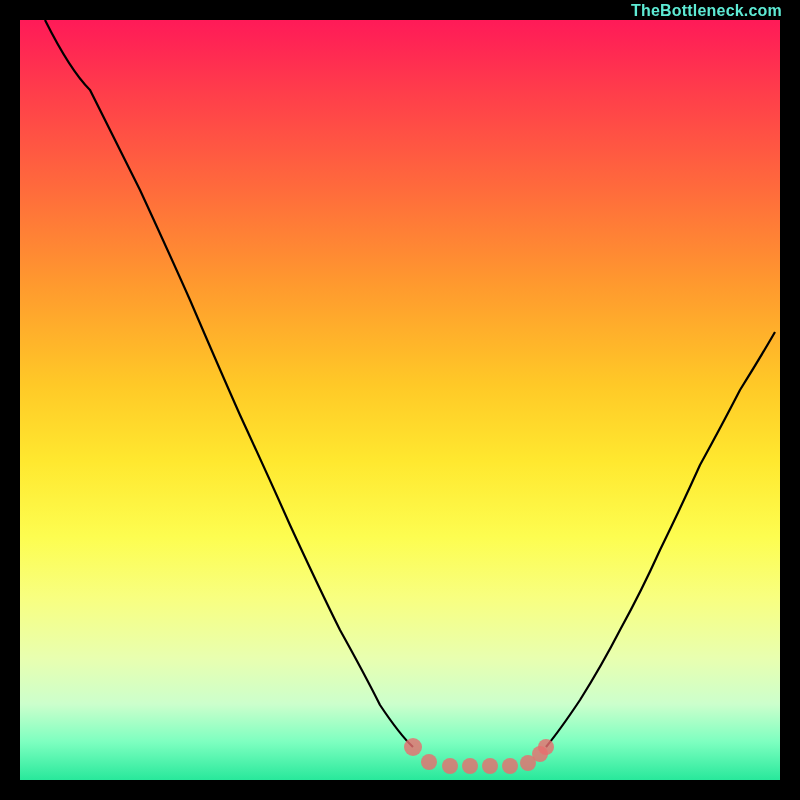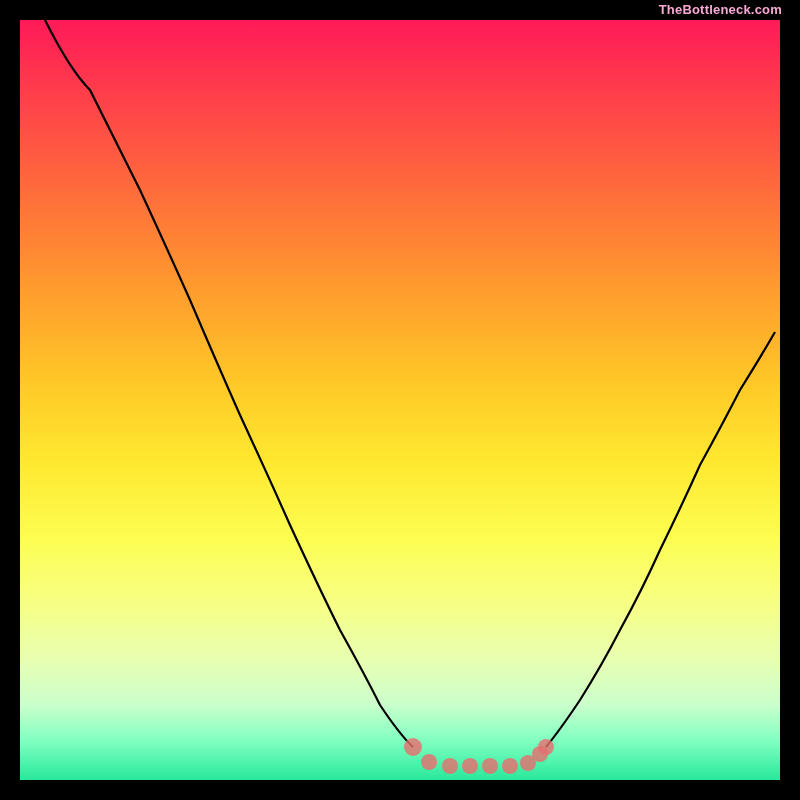--- a/index.html
+++ b/index.html
@@ -29,23 +29,23 @@
       #e8ffb0 84%,
       #ccffcc 90%,
       #7dffc0 95%,
       #28e89b 100%
     );
   }
   .watermark {
     position: absolute;
     top: 2px;
     right: 18px;
-    font-size: 13px;
+    font-size: 16px;
     font-weight: 600;
-    color: #f9a8d4;
+    color: #5eead4;
     letter-spacing: 0.2px;
   }
   svg {
     position: absolute;
     left: 0;
     top: 0;
   }
 </style>
 </head>
 <body>

